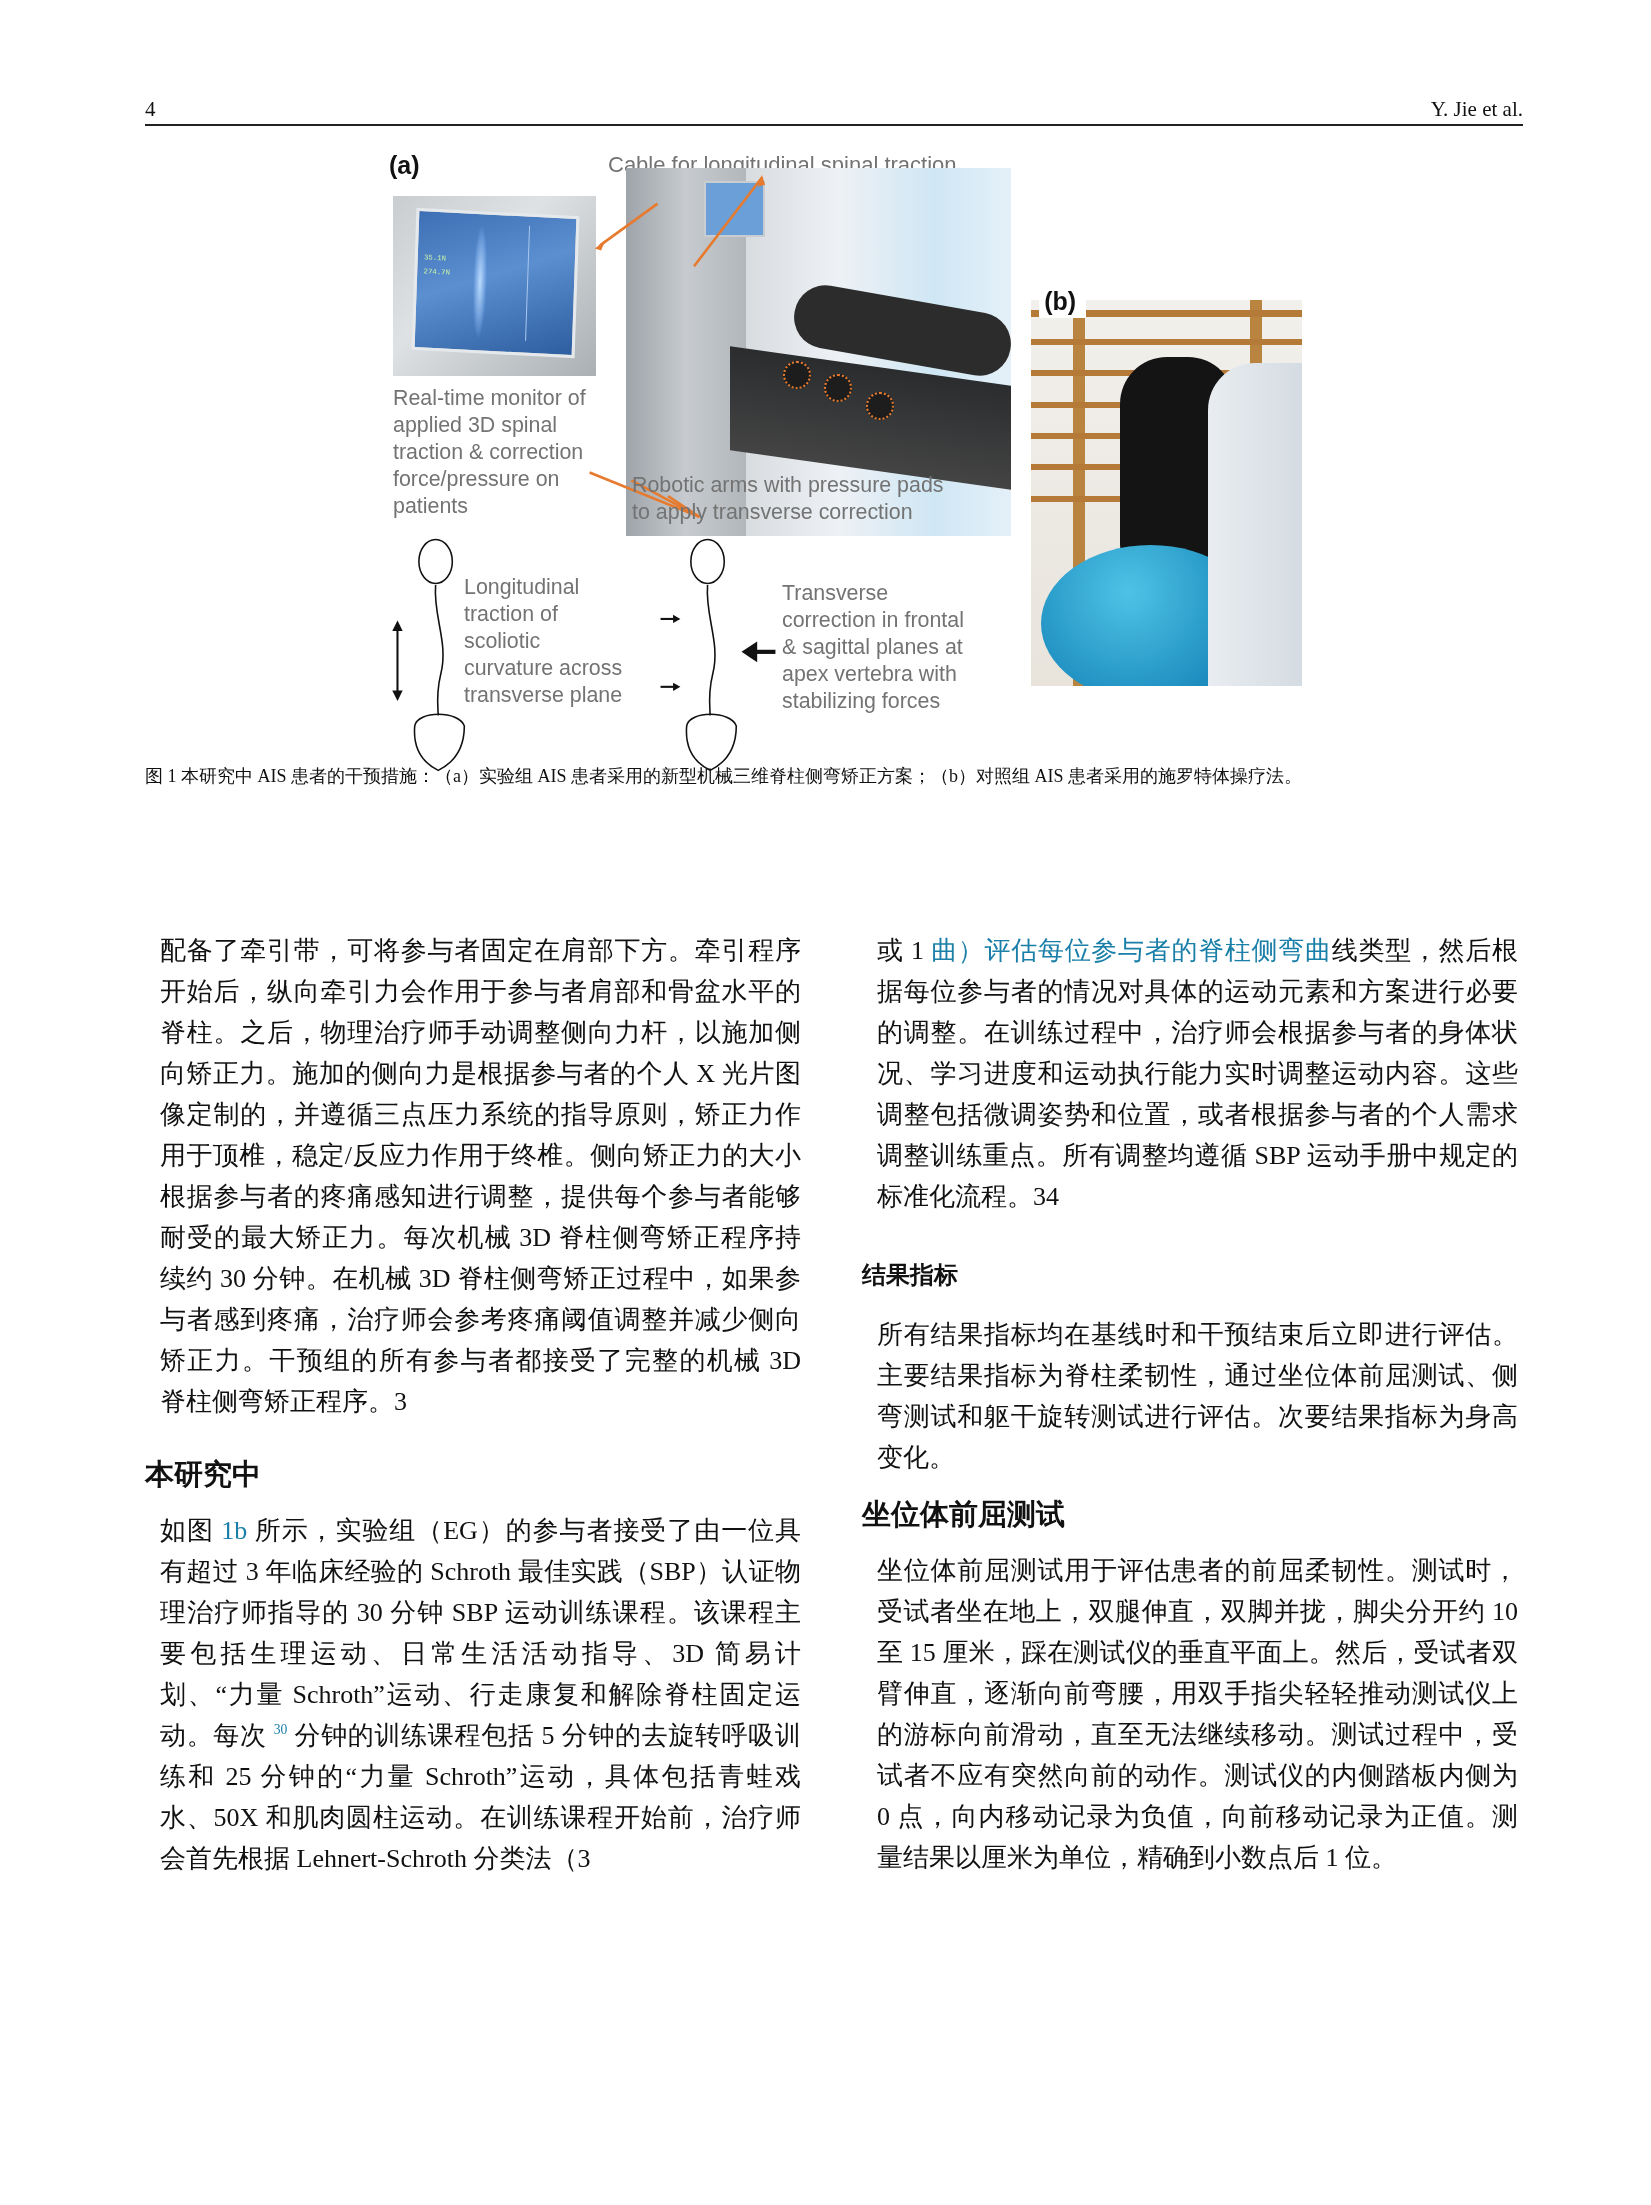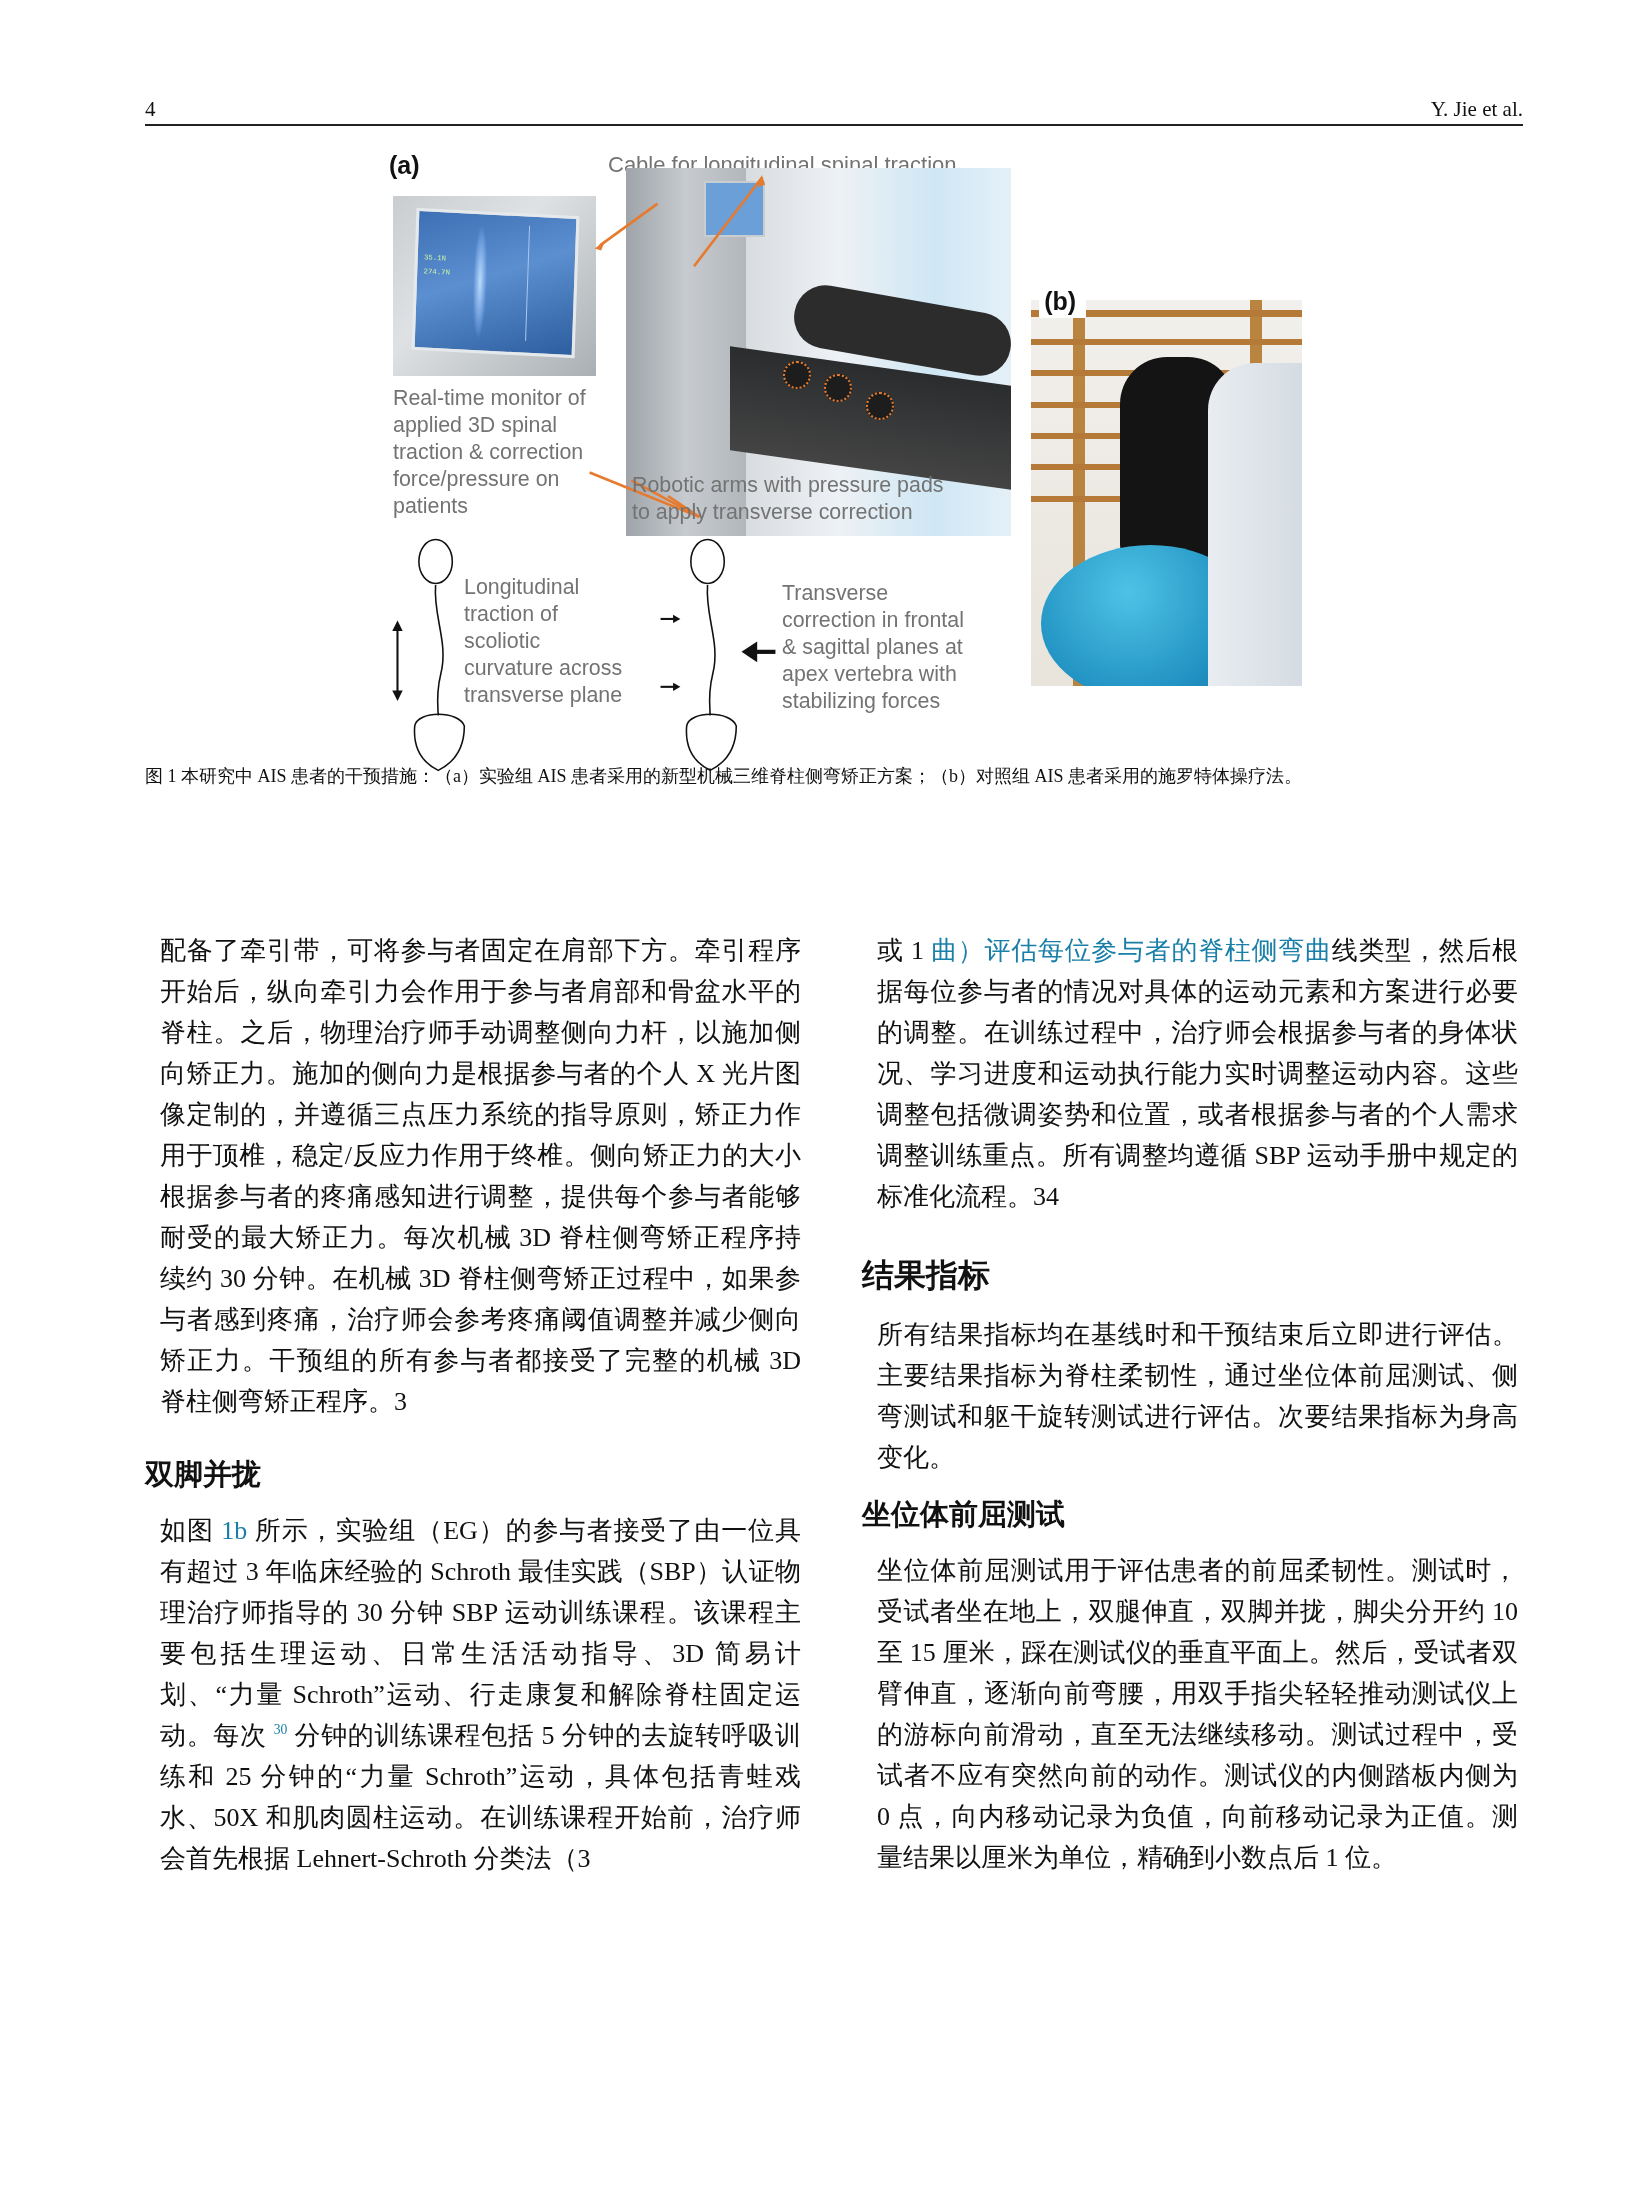--- a/index.html
+++ b/index.html
@@ -169,24 +169,24 @@
     <div class="ball"></div>
     <div class="therapist"></div>
   </div>
   <div class="abs fig-label" style="left:1039px;top:285px;background:#fff;padding:2.1px 9.4px 2.1px 5.2px;">(b)</div>
 </div>
 
 <div class="abs caption">图 1 本研究中 AIS 患者的干预措施：（a）实验组 AIS 患者采用的新型机械三维脊柱侧弯矫正方案；（b）对照组 AIS 患者采用的施罗特体操疗法。</div>
 
 <div class="col col-left">
   <p>配备了牵引带，可将参与者固定在肩部下方。牵引程序开始后，纵向牵引力会作用于参与者肩部和骨盆水平的脊柱。之后，物理治疗师手动调整侧向力杆，以施加侧向矫正力。施加的侧向力是根据参与者的个人 X 光片图像定制的，并遵循三点压力系统的指导原则，矫正力作用于顶椎，稳定/反应力作用于终椎。侧向矫正力的大小根据参与者的疼痛感知进行调整，提供每个参与者能够耐受的最大矫正力。每次机械 3D 脊柱侧弯矫正程序持续约 30 分钟。在机械 3D 脊柱侧弯矫正过程中，如果参与者感到疼痛，治疗师会参考疼痛阈值调整并减少侧向矫正力。干预组的所有参与者都接受了完整的机械 3D 脊柱侧弯矫正程序。3</p>
-  <h3 class="sec-h" style="margin-top:31px;margin-bottom:7.3px;">双脚并拢</h3>
+  <h3 class="sec-h" style="margin-top:31px;margin-bottom:7.3px;">本研究中</h3>
   <p><span>如图 </span><span class="link">1b</span><span> 所示，实验组（EG）的参与者接受了由一位具有超过 3 年临床经验的 Schroth 最佳实践（SBP）认证物理治疗师指导的 30 分钟 SBP 运动训练课程。该课程主要包括生理运动、日常生活活动指导、3D 简易计划、“力量 Schroth”运动、行走康复和解除脊柱固定运动。每次 </span><span class="sup">30</span><span> 分钟的训练课程包括 5 分钟的去旋转呼吸训练和 25 分钟的“力量 Schroth”运动，具体包括青蛙戏水、50X 和肌肉圆柱运动。在训练课程开始前，治疗师会首先根据 Lehnert-Schroth 分类法（3</span></p>
 </div>
 
 <div class="col col-right">
   <p><span>或 1 </span><span class="link">曲）评估每位参与者的脊柱侧弯曲</span><span>线类型，然后根据每位参与者的情况对具体的运动元素和方案进行必要的调整。在训练过程中，治疗师会根据参与者的身体状况、学习进度和运动执行能力实时调整运动内容。这些调整包括微调姿势和位置，或者根据参与者的个人需求调整训练重点。所有调整均遵循 SBP 运动手册中规定的标准化流程。34</span></p>
-  <h2 class="sec-h" style="margin-top:37px;margin-bottom:18px;font-size:32px;">结果指标</h2>
+  <h2 class="sec-h" style="margin-top:37px;margin-bottom:18px;font-size:24px;">结果指标</h2>
   <p>所有结果指标均在基线时和干预结束后立即进行评估。主要结果指标为脊柱柔韧性，通过坐位体前屈测试、侧弯测试和躯干旋转测试进行评估。次要结果指标为身高变化。</p>
   <h3 class="sec-h" style="margin-top:14px;">坐位体前屈测试</h3>
   <p>坐位体前屈测试用于评估患者的前屈柔韧性。测试时，受试者坐在地上，双腿伸直，双脚并拢，脚尖分开约 10 至 15 厘米，踩在测试仪的垂直平面上。然后，受试者双臂伸直，逐渐向前弯腰，用双手指尖轻轻推动测试仪上的游标向前滑动，直至无法继续移动。测试过程中，受试者不应有突然向前的动作。测试仪的内侧踏板内侧为 0 点，向内移动记录为负值，向前移动记录为正值。测量结果以厘米为单位，精确到小数点后 1 位。</p>
 </div>
 
 
 </body></html>

